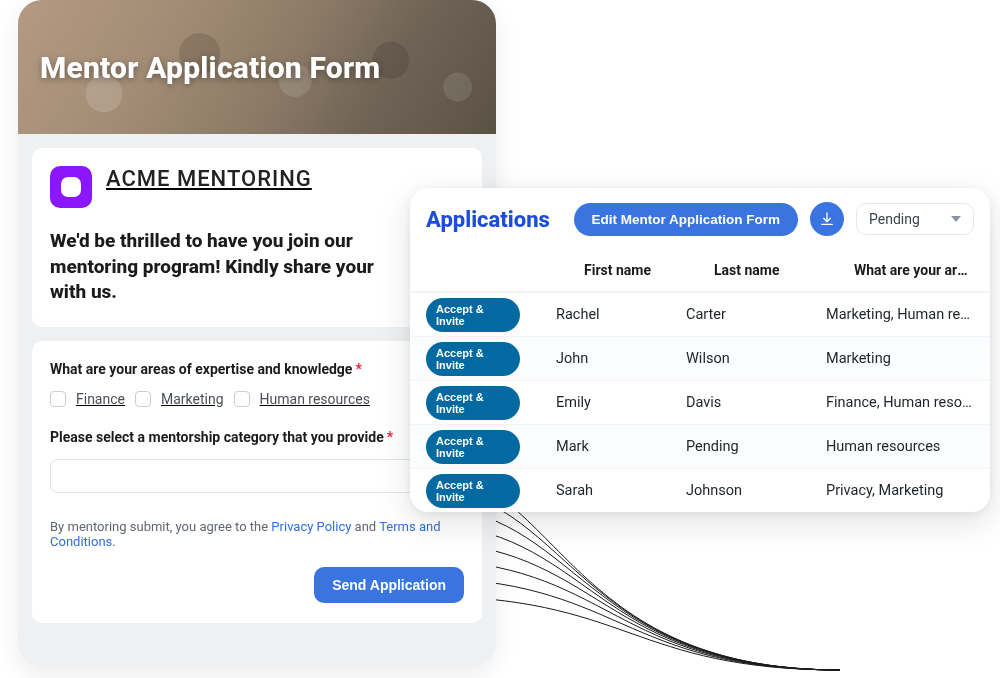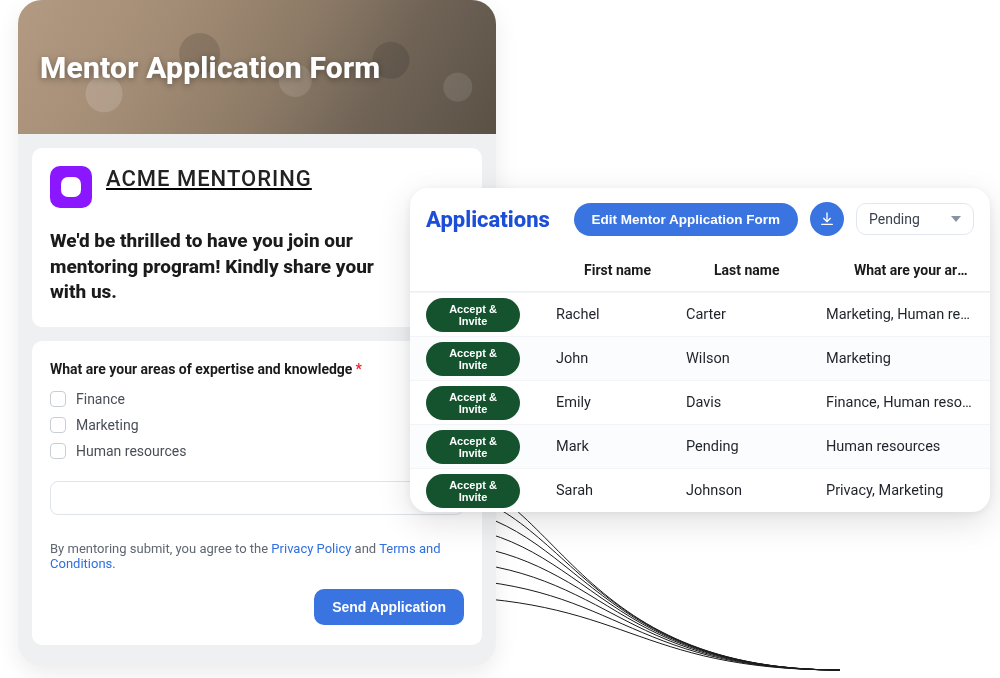--- a/index.html
+++ b/index.html
@@ -93,21 +93,21 @@
   }
 
   .q-label {
     font-size: 14px;
     font-weight: 700;
     color: #1b1b1b;
     margin-bottom: 14px;
   }
   .req { color: #e23; margin-left: 3px; }
 
-  .check-list { display: flex; flex-direction: column; gap: 10px; margin-bottom: 22px; }
+  .check-list { display: flex; flex-direction: row; gap: 10px; margin-bottom: 22px; text-decoration: underline; }
   .check-item { display: flex; align-items: center; gap: 10px; }
   .checkbox {
     width: 16px; height: 16px;
     border: 1.5px solid #c9ced6;
     border-radius: 4px;
     background: #fff;
   }
   .check-label { font-size: 14px; color: #4a4f57; }
 
   .select-field {
@@ -223,30 +223,30 @@
   }
   .trow {
     height: 44px;
     font-size: 14.5px;
     color: #1f232a;
     border-top: 1px solid #f2f4f8;
   }
   .trow:nth-child(even) { background: #fbfcfe; }
 
   .pill {
-    background: #14532d;
+    background: #0369a1;
     color: #fff;
     border: none;
     border-radius: 999px;
     padding: 5px 10px;
     font-size: 11px;
     font-weight: 700;
     cursor: pointer;
     width: 94px;
-    text-align: center;
+    text-align: left;
   }
   .ellipsis {
     white-space: nowrap;
     overflow: hidden;
     text-overflow: ellipsis;
   }
 </style>
 </head>
 <body>
 
@@ -293,20 +293,23 @@
       <div class="check-item">
         <div class="checkbox"></div>
         <span class="check-label">Marketing</span>
       </div>
       <div class="check-item">
         <div class="checkbox"></div>
         <span class="check-label">Human resources</span>
       </div>
     </div>
 
+    <div class="q-label">
+      <span>Please select a mentorship category that you provide</span><span class="req">*</span>
+    </div>
     <div class="select-field"></div>
 
     <div class="legal">
       <span>By mentoring submit, you agree to the </span><a>Privacy Policy</a><span> and </span><a>Terms and Conditions</a><span>.</span>
     </div>
 
     <div class="send-row">
       <button class="btn-send">Send Application</button>
     </div>
   </div>

